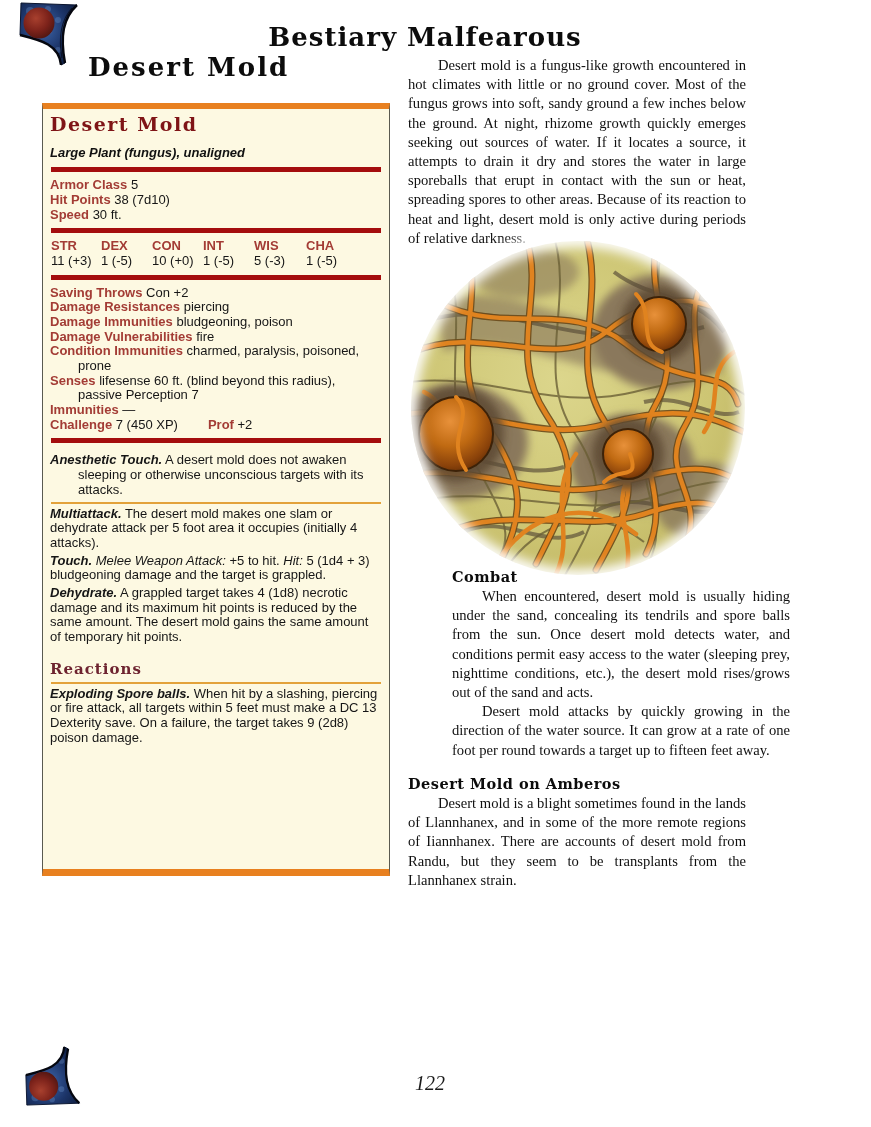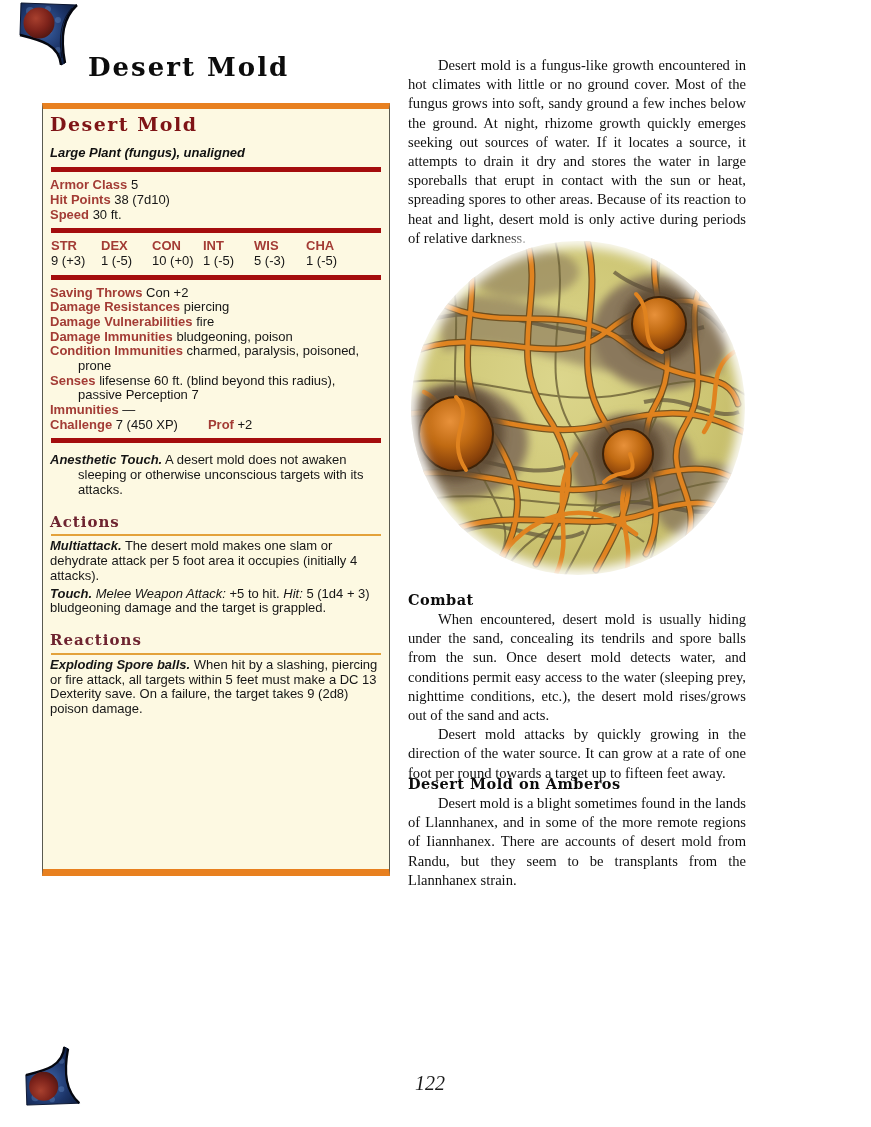--- a/index.html
+++ b/index.html
@@ -48,21 +48,21 @@
   }
   .goldline { height:2px; background:#e3a23a; margin:4px 1px 0 1px; }
   .action-p { margin-top:3px; }
   .traits-block { margin-top:2px; }
 
   
   .rc { position:absolute; left:408px; width:338px; text-align:justify; font-size:14.6px; line-height:1.315; color:#101010; }
   .rc p { text-indent:30px; }
   .rc p + p { margin-top:0; }
   .rc-intro { top:56px; }
-  .rc-combat { top:590px; }
+  .rc-combat { top:567px;margin-left:44px; }
   .rc-amberos { top:774px; }
   .rc-head {
     font-family:"DejaVu Serif", serif; font-weight:bold; font-size:14.5px; letter-spacing:0.5px;
     color:#0c0c0c; text-align:left; margin-bottom:1px;
   }
 
   
   .illustration { position:absolute; left:404px; top:232px; width:348px; height:352px; }
 
   
@@ -116,67 +116,68 @@
         <circle cx="13" cy="27" r="4"></circle>
           <circle cx="31" cy="29" r="3"></circle>
           <circle cx="40" cy="48" r="3"></circle>
       </g>
       <path d="M59,3 C45,16 42,34 47,61" fill="none" stroke="#05070f" stroke-width="2.4"></path>
       <path d="M2,33 C22,38 41,42 43,63" fill="none" stroke="#05070f" stroke-width="2.4"></path>
       <circle cx="21" cy="21" r="15.5" fill="url(#redGrad)"></circle>
     </svg>
   </div>
 
+  <div class="header-title">Bestiary Malfearous</div>
   <div class="page-title">Desert Mold</div>
 
   <div class="statblock">
     <div class="sb-name">Desert Mold</div>
     <div class="sb-type">Large Plant (fungus), unaligned</div>
     <div class="redbar"></div>
 
     <div><span class="lbl">Armor Class</span> <span>5</span></div>
     <div><span class="lbl">Hit Points</span> <span>38 (7d10)</span></div>
     <div><span class="lbl">Speed</span> <span>30 ft.</span></div>
     <div class="redbar"></div>
 
     <div class="abilities">
       <span class="ab-name">STR</span>
       <span class="ab-name">DEX</span>
       <span class="ab-name">CON</span>
       <span class="ab-name">INT</span>
       <span class="ab-name">WIS</span>
       <span class="ab-name">CHA</span>
-      <span class="ab-val">9 (+3)</span>
+      <span class="ab-val">11 (+3)</span>
       <span class="ab-val">1 (-5)</span>
       <span class="ab-val">10 (+0)</span>
       <span class="ab-val">1 (-5)</span>
       <span class="ab-val">5 (-3)</span>
       <span class="ab-val">1 (-5)</span>
     </div>
     <div class="redbar"></div>
 
     <div class="attr-line"><span class="lbl">Saving Throws</span> <span>Con +2</span></div>
     <div class="attr-line"><span class="lbl">Damage Resistances</span> <span>piercing</span></div>
+    <div class="attr-line"><span class="lbl">Damage Immunities</span> <span>bludgeoning, poison</span></div>
     <div class="attr-line"><span class="lbl">Damage Vulnerabilities</span> <span>fire</span></div>
-    <div class="attr-line"><span class="lbl">Damage Immunities</span> <span>bludgeoning, poison</span></div>
     <div class="attr-line"><span class="lbl">Condition Immunities</span> <span>charmed, paralysis, poisoned, prone</span></div>
     <div class="attr-line"><span class="lbl">Senses</span> <span>lifesense 60 ft. (blind beyond this radius), passive Perception 7</span></div>
     <div class="attr-line"><span class="lbl">Immunities</span> <span>—</span></div>
     <div class="attr-line challenge-line"><span class="lbl">Challenge</span> <span>7 (450 XP)</span><span class="gap"></span><span class="lbl">Prof</span> <span>+2</span></div>
     <div class="redbar"></div>
 
     <div class="traits-block">
       <div class="trait"><span class="trait-name">Anesthetic Touch.</span> <span>A desert mold does not awaken sleeping or otherwise unconscious targets with its attacks.</span></div>
     </div>
 
-    <div class="sb-section-head">Actions</div>
     <div class="goldline"></div>
 
     <div class="action-p"><span class="action-name">Multiattack.</span> <span>The desert mold makes one slam or dehydrate attack per 5 foot area it occupies (initially 4 attacks).</span></div>
     <div class="action-p"><span class="action-name">Touch.</span> <i>Melee Weapon Attack:</i> <span>+5 to hit.</span> <i>Hit:</i> <span>5 (1d4 + 3) bludgeoning damage and the target is grappled.</span></div>
+    <div class="action-p"><span class="action-name">Dehydrate.</span> <span>A grappled target takes 4 (1d8) necrotic damage and its maximum hit points is reduced by the same amount.  The desert mold gains the same amount of temporary hit points.</span></div>
 
     <div class="sb-section-head">Reactions</div>
     <div class="goldline"></div>
 
     <div class="action-p"><span class="action-name">Exploding Spore balls.</span> <span>When hit by a slashing, piercing or fire attack, all targets within 5 feet must make a DC 13 Dexterity save.  On a failure, the target takes 9 (2d8) poison damage.</span></div>
   </div>
 
   <div class="rc rc-intro">
     <p>Desert mold is a fungus-like growth encountered in hot climates with little or no ground cover.  Most of the fungus grows into soft, sandy ground a few inches below the ground.  At night, rhizome growth quickly emerges seeking out sources of water.  If it locates a source, it attempts to drain it dry and stores the water in large sporeballs that erupt in contact with the sun or heat, spreading spores to other areas.  Because of its reaction to heat and light, desert mold is only active during periods of relative darkness.</p>
   </div>

